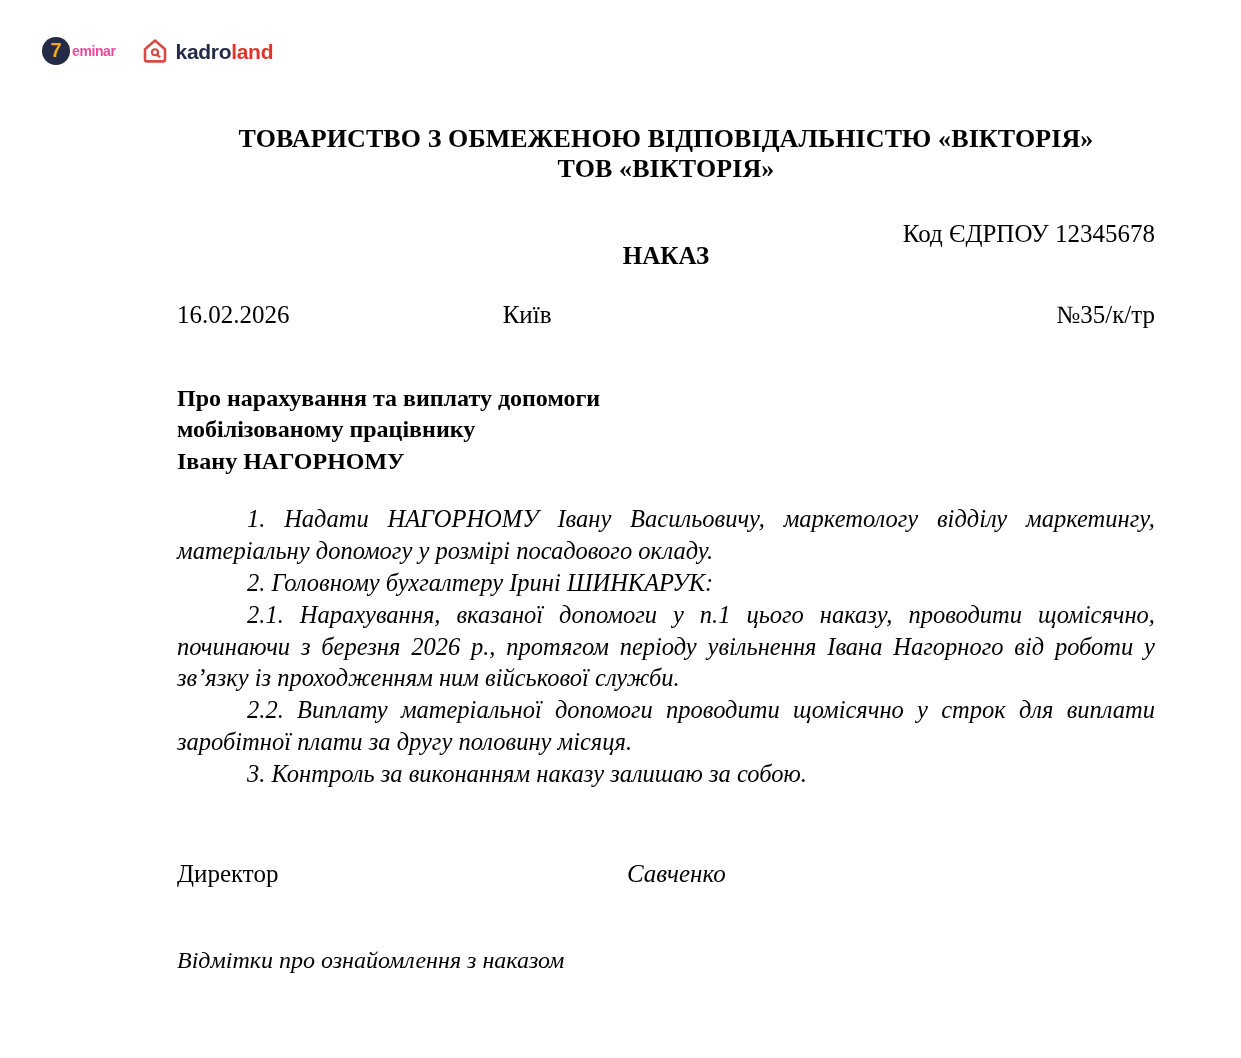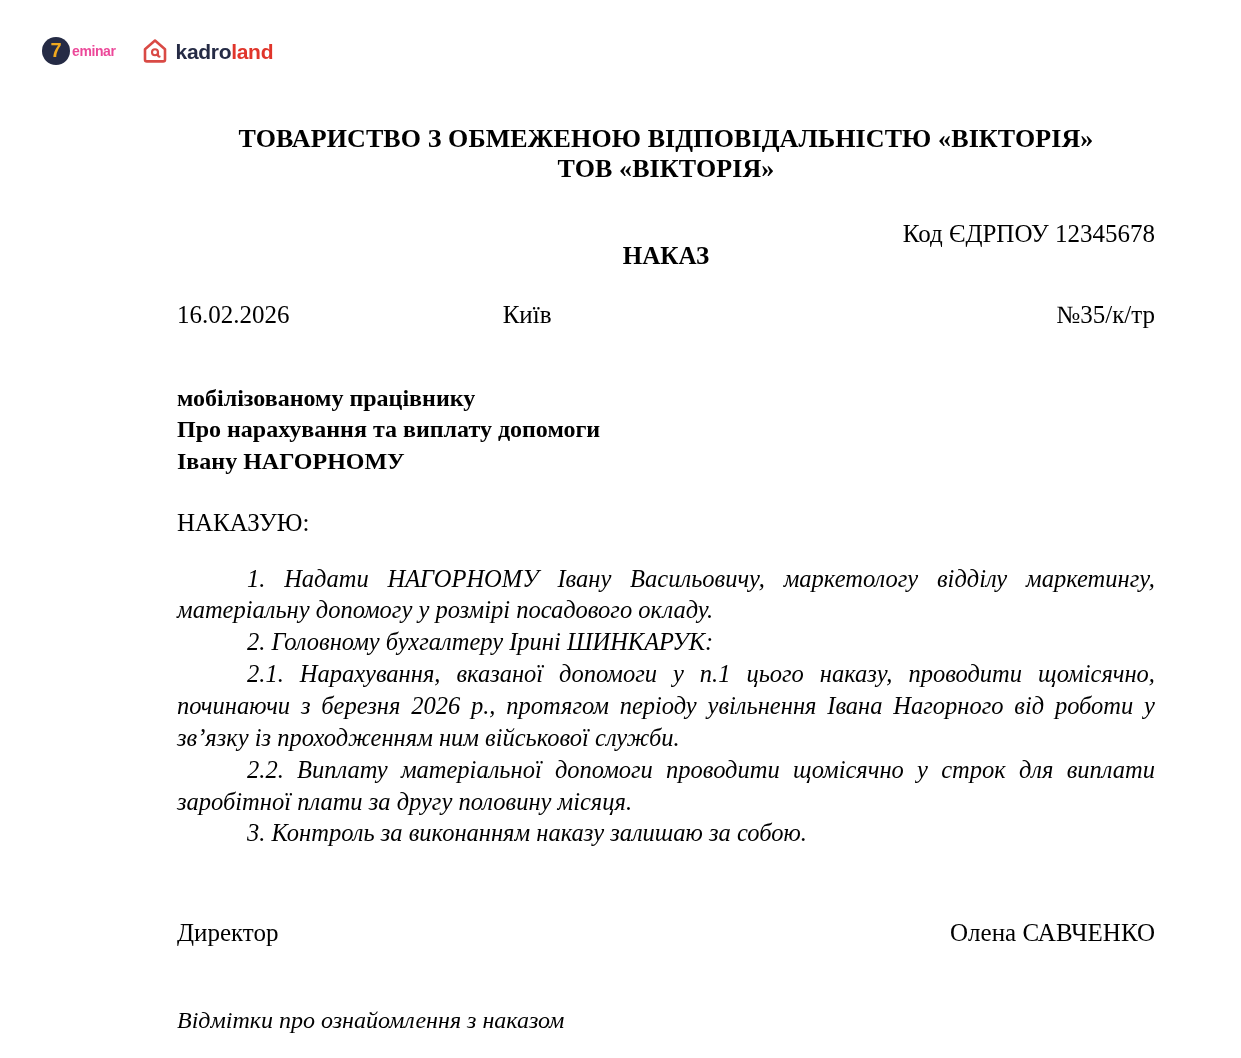--- a/index.html
+++ b/index.html
@@ -204,35 +204,34 @@
 
   <div class="doc-type">НАКАЗ</div>
 
   <div class="meta-row">
     <div class="m-left">16.02.2026</div>
     <div class="m-center">Київ</div>
     <div class="m-right">№35/к/тр</div>
   </div>
 
   <div class="subject">
+    <div>Про нарахування та виплату допомоги</div>
     <div>мобілізованому працівнику</div>
-    <div>Про нарахування та виплату допомоги</div>
     <div>Івану НАГОРНОМУ</div>
   </div>
 
-  <div class="order-word">НАКАЗУЮ:</div>
 
   <div class="clauses">
     <p class="clause">1. Надати НАГОРНОМУ Івану Васильовичу, маркетологу відділу маркетингу, матеріальну допомогу у розмірі посадового окладу.</p>
     <p class="clause nojust">2. Головному бухгалтеру Ірині ШИНКАРУК:</p>
     <p class="clause">2.1. Нарахування, вказаної допомоги у п.1 цього наказу, проводити щомісячно, починаючи з березня 2026 р., протягом періоду увільнення Івана Нагорного від роботи у зв’язку із проходженням ним військової служби.</p>
     <p class="clause">2.2. Виплату матеріальної допомоги проводити щомісячно у строк для виплати заробітної плати за другу половину місяця.</p>
     <p class="clause nojust">3. Контроль за виконанням наказу залишаю за собою.</p>
   </div>
 
   <div class="sign-row">
     <div class="s-left">Директор</div>
-    <div class="s-right">Олена САВЧЕНКО</div>
+    <div class="s-center">Савченко</div>
   </div>
 
   <div class="notes">Відмітки про ознайомлення з наказом</div>
 
 </div>
 
 </body></html>

